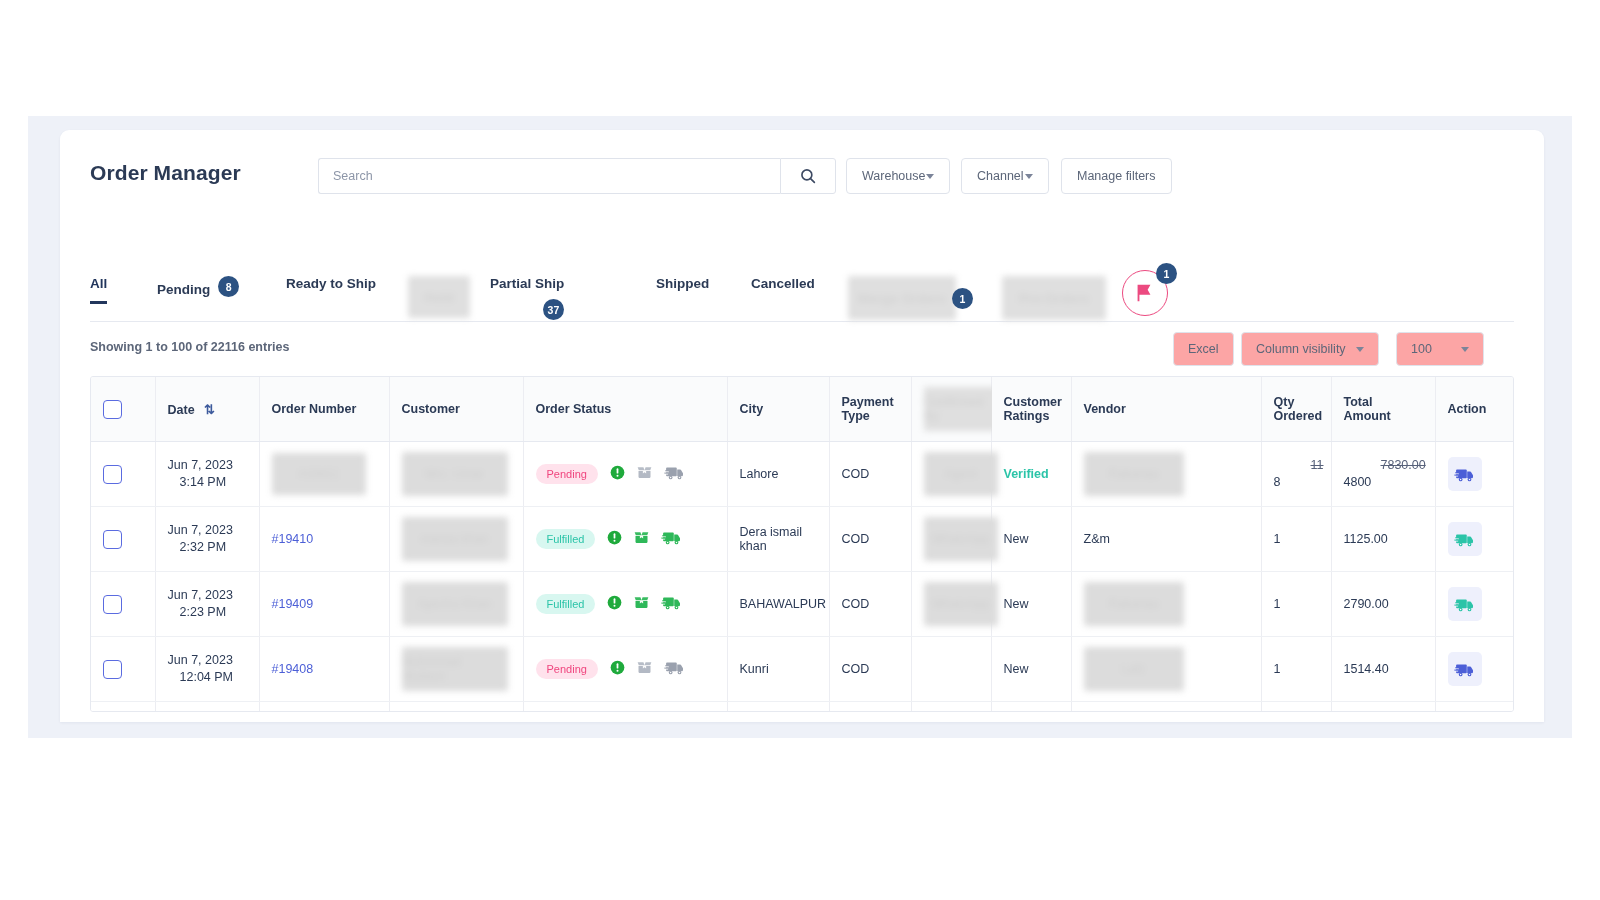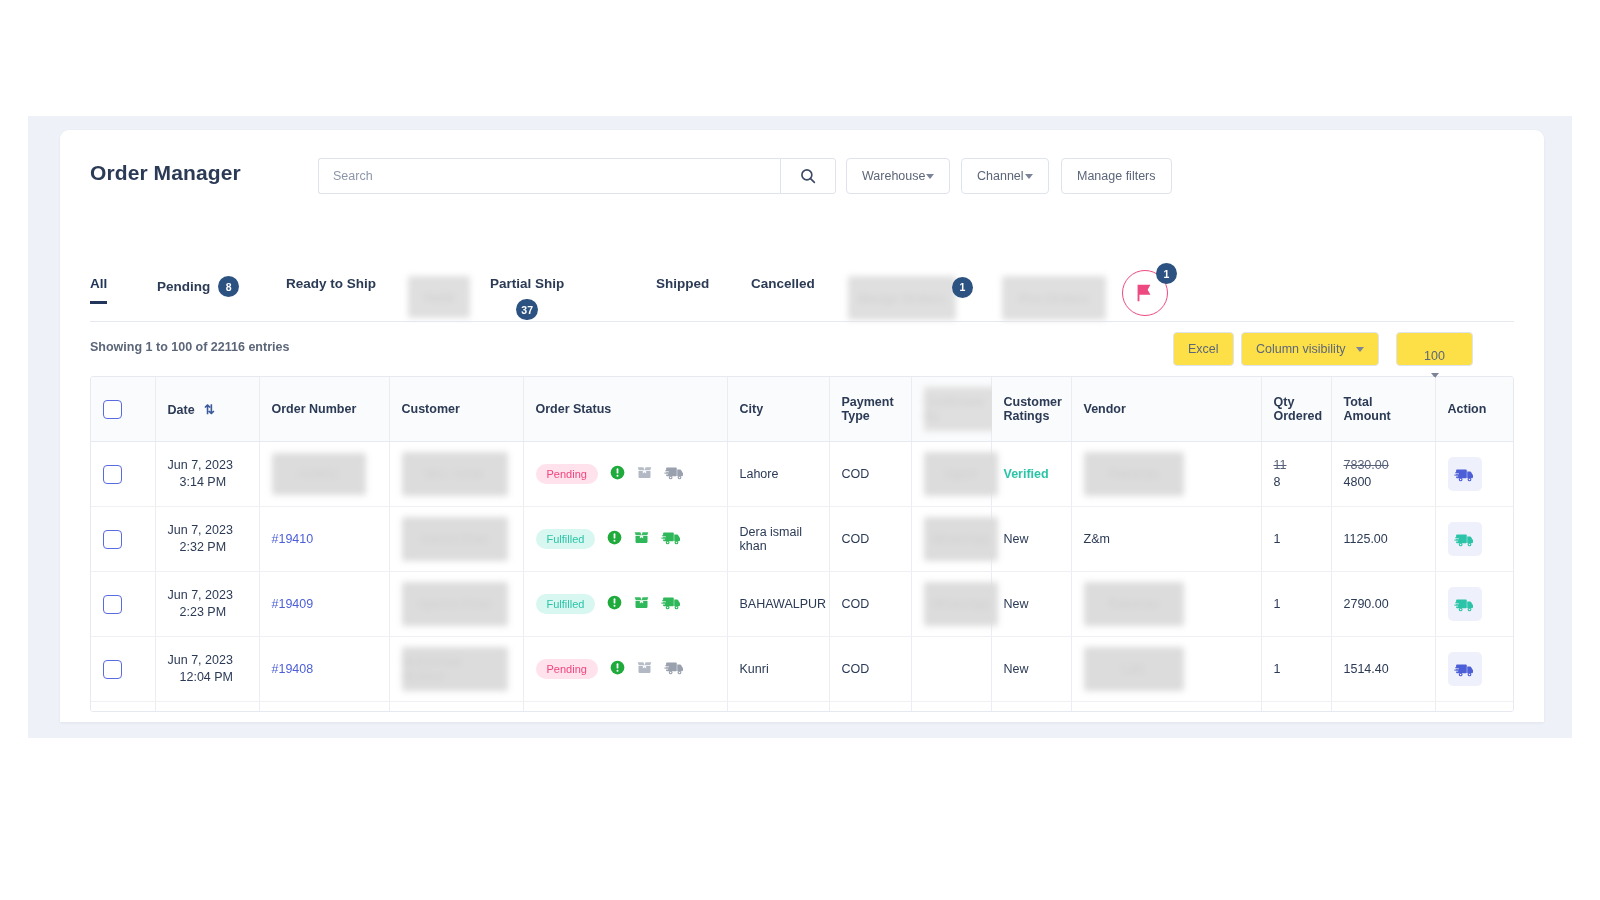--- a/index.html
+++ b/index.html
@@ -94,21 +94,21 @@
 
   
   .tabs {
     position: relative;
     height: 64px;
     margin: 36px 30px 0 30px;
     border-bottom: 1px solid #e6e9f0;
   }
   .tab {
     position: absolute; top: 18px;
-    display: flex; align-items: center; gap: 8px;
+    display: flex; align-items: flex-end; gap: 8px;
     font-size: 13.5px; font-weight: bold;
     color: #2b3a55;
     cursor: pointer;
     padding-bottom: 12px;
     white-space: nowrap;
   }
   .tab.active { color: #22365c; }
   .tab.active::after {
     content: "";
     position: absolute;
@@ -167,25 +167,25 @@
     text-align: center;
   }
   .showing {
     position: absolute; left: 0; top: 18px;
     font-size: 12.5px; font-weight: bold; color: #5c6679;
   }
   .sb-btn {
     position: absolute; top: 10px;
     height: 34px;
     border: 1px solid #dfe3eb; border-radius: 4px;
-    background: #fde047; color: #5c6679;
+    background: #fca5a5; color: #5c6679;
     font-size: 12.5px;
     font-family: "Liberation Sans", sans-serif;
     display: flex; align-items: center; gap: 10px;
-    padding: 16px 14px; cursor: pointer; white-space: nowrap;
+    padding: 4px 14px; cursor: pointer; white-space: nowrap;
   }
 
   
   .tbl-wrap {
     margin: 0 30px;
     border: 1px solid #e6e9f0;
     border-radius: 3px;
     overflow: hidden;
     height: 336px;
   }
@@ -230,21 +230,21 @@
     padding: 4px 11px;
     border-radius: 11px;
     font-size: 11px;
     font-weight: normal;
     vertical-align: middle;
   }
   .pill-pending { background: #ffe2ec; color: #f0457e; }
   .pill-fulfilled { background: #d8f7f0; color: #2bc4a8; }
   .stat-icons { display: inline-flex; align-items: center; gap: 11px; margin-left: 12px; vertical-align: middle; }
   .verified { color: #2bc4a8; font-weight: bold; }
-  .strike { text-decoration: line-through; color: #57617a; display: block; line-height: 17px; }
+  .strike { text-decoration: line-through; color: #57617a; display: block; line-height: 17px; margin-left: 37px; }
   .val2 { display: block; line-height: 17px; }
   .act-btn {
     width: 34px; height: 34px;
     background: #eef0fc;
     border-radius: 5px;
     display: flex; align-items: center; justify-content: center;
     cursor: pointer;
     border: none;
   }
 </style>
@@ -337,21 +337,21 @@
 
     <div class="subbar">
       <div class="showing">Showing 1 to 100 of 22116 entries</div>
       <div class="sb-btn" style="left:1083px;">
         <span>Excel</span>
       </div>
       <div class="sb-btn" style="left:1151px;">
         <span>Column visibility</span>
         <span class="caret"></span>
       </div>
-      <div class="sb-btn" style="left:1306px;width:77px;justify-content:space-between;flex-direction:column;">
+      <div class="sb-btn" style="left:1306px;width:88px;justify-content:space-between;">
         <span>100</span>
         <span class="caret"></span>
       </div>
     </div>
 
     <div class="tbl-wrap">
       <table>
         <colgroup>
           <col style="width:64px">
             <col style="width:104px">

